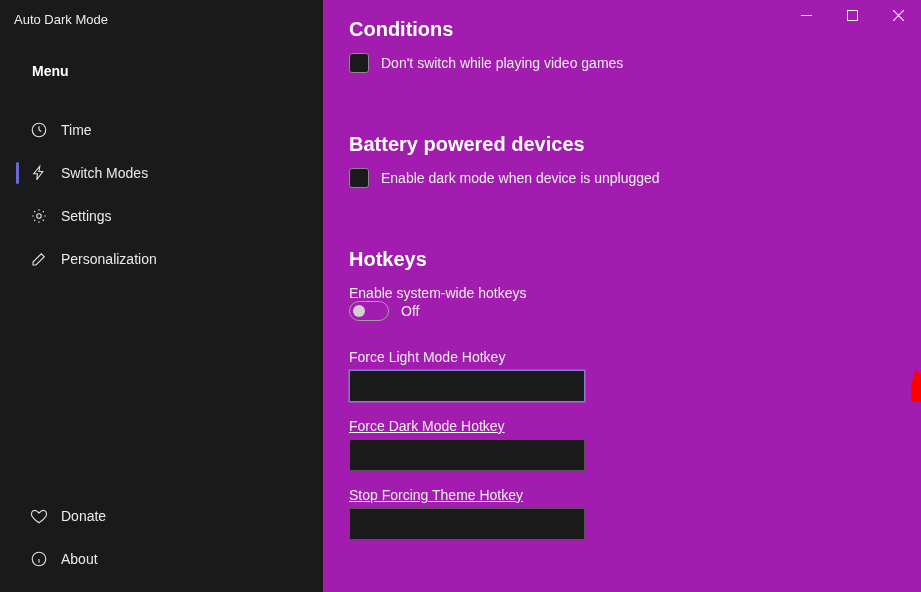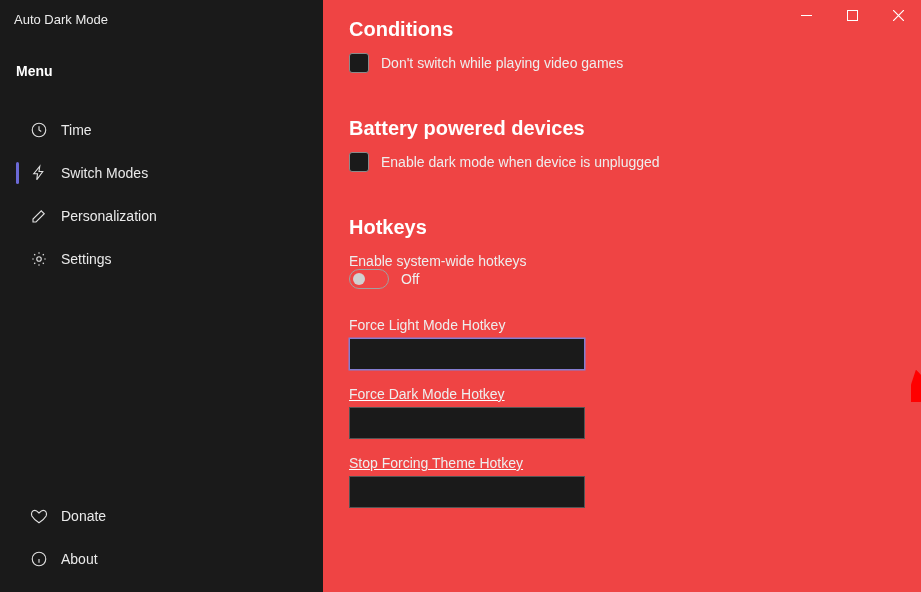--- a/index.html
+++ b/index.html
@@ -30,21 +30,21 @@
     }
     .app-title {
       font-size: 13px;
       font-weight: 400;
       padding: 4px 14px 14px 14px;
       color: #ececec;
     }
     .menu-header {
       font-size: 14px;
       font-weight: 600;
-      padding: 22px 14px 14px 16px;
+      padding: 22px 14px 14px 32px;
       color: #fff;
     }
     .nav-list {
       list-style: none;
       padding-top: 14px;
       flex: 1;
     }
     .nav-item {
       display: flex;
       align-items: center;
@@ -80,21 +80,21 @@
       fill: none;
       stroke: #e0e0e0;
       stroke-width: 1.5;
     }
     .bottom-list {
       list-style: none;
       padding-bottom: 10px;
     }
     .main {
       flex: 1;
-      background: #ef4444;
+      background: #a21caf;
       position: relative;
       padding: 0;
     }
     .titlebar-controls {
       position: absolute;
       top: 0;
       right: 0;
       display: flex;
     }
     .tc-btn {
@@ -129,21 +129,21 @@
       width: 20px;
       height: 20px;
       border: 1.5px solid #8a8a8a;
       border-radius: 3px;
       margin-right: 12px;
       background: #1a1a1a;
       cursor: pointer;
       flex-shrink: 0;
     }
     .section-gap {
-      margin-top: 44px;
+      margin-top: 60px;
     }
     .subtle-label {
       font-size: 14px;
       color: #eee;
       margin-top: 14px;
     }
     .toggle-row {
       display: flex;
       align-items: center;
     }
@@ -226,33 +226,33 @@
         <span class="nav-icon">
           <svg viewBox="0 0 24 24">
               <path d="M13 3L5 13h5l-1 8 8-11h-5l1-7z"></path>
             </svg>
         </span>
         <span>Switch Modes</span>
       </li>
       <li class="nav-item">
         <span class="nav-icon">
           <svg viewBox="0 0 24 24">
-              <path d="M4 20h4L19 9l-4-4L4 16v4z"></path>
-            </svg>
-        </span>
-        <span>Personalization</span>
-      </li>
-      <li class="nav-item">
-        <span class="nav-icon">
-          <svg viewBox="0 0 24 24">
               <circle cx="12" cy="12" r="3"></circle>
               <path d="M12 3v2M12 19v2M5.6 5.6l1.4 1.4M17 17l1.4 1.4M3 12h2M19 12h2M5.6 18.4L7 17M17 7l1.4-1.4"></path>
             </svg>
         </span>
         <span>Settings</span>
+      </li>
+      <li class="nav-item">
+        <span class="nav-icon">
+          <svg viewBox="0 0 24 24">
+              <path d="M4 20h4L19 9l-4-4L4 16v4z"></path>
+            </svg>
+        </span>
+        <span>Personalization</span>
       </li>
     </ul>
 
     <ul class="bottom-list">
       <li class="nav-item">
         <span class="nav-icon">
           <svg viewBox="0 0 24 24">
               <path d="M12 21s-7-4.5-9.5-9C1 8 3 4.5 6.5 4.5c2 0 3.5 1.5 5.5 3.5 2-2 3.5-3.5 5.5-3.5C21 4.5 23 8 21.5 12 19 16.5 12 21 12 21z"></path>
             </svg>
         </span>

